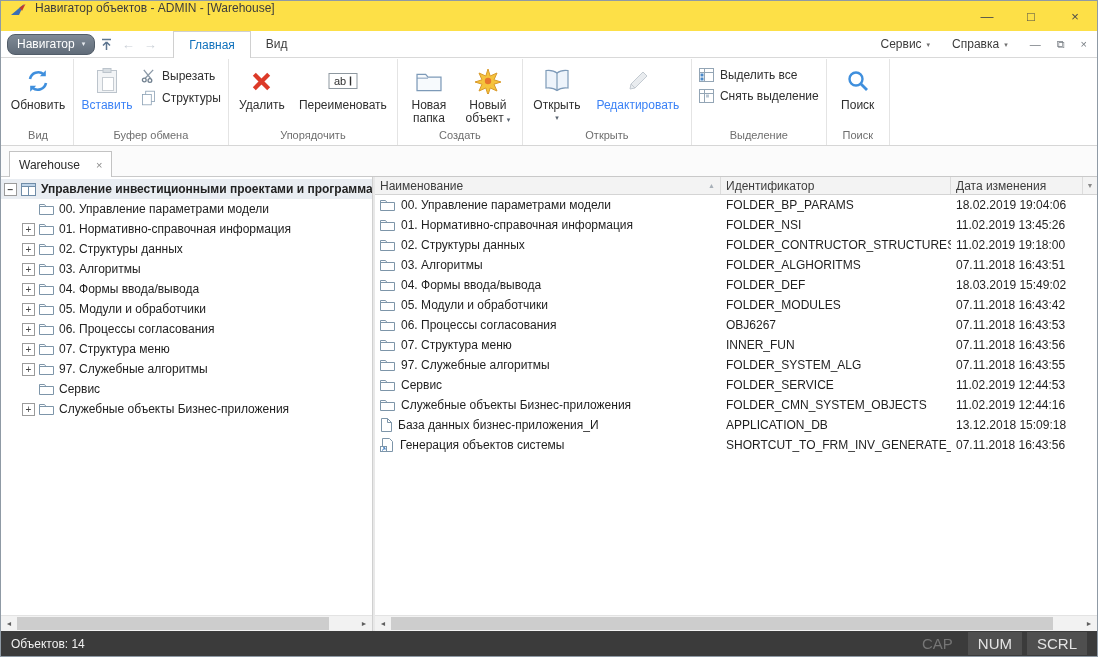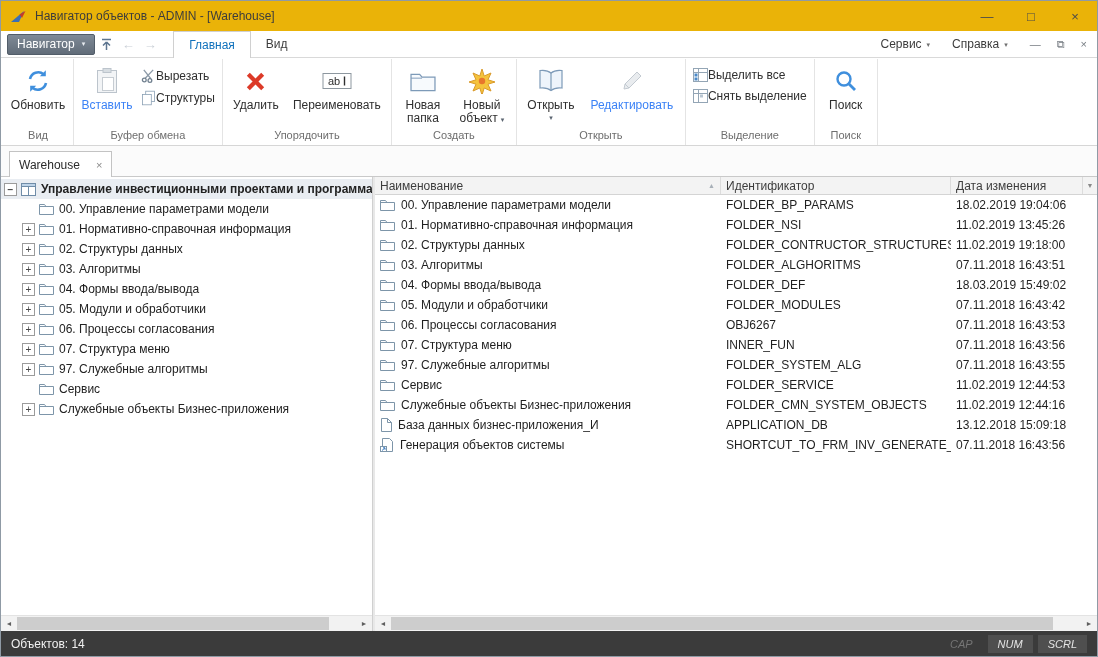--- a/index.html
+++ b/index.html
@@ -1,29 +1,29 @@
 <!DOCTYPE html>
 <html><head>
 <meta charset="utf-8">
 <style>
   * { margin:0; padding:0; box-sizing:border-box; }
   html,body { background:#cfd4d9; }
   body { font-family:"Liberation Sans", sans-serif; font-size:12px; color:#2b2b2b; }
   .window { width:1098px; height:657px; background:#fff; border:1px solid #8f9aa5; display:flex; flex-direction:column; overflow:hidden; position:relative; }
 
   
-  .titlebar { height:30px; display:flex; align-items:center; background:#eab308; flex:0 0 auto; }
+  .titlebar { height:30px; display:flex; background:#fde047; flex:0 0 auto; }
   .app-icon { width:17px; height:17px; margin-left:9px; flex:0 0 auto; }
   .title-text { margin-left:8px; color:#3c3c3c; }
   .win-controls { margin-left:auto; display:flex; height:100%; }
   .win-btn { width:44px; display:flex; align-items:center; justify-content:center; color:#4a4a4a; font-size:13px; cursor:default; }
 
   
   .tabrow { height:27px; display:flex; align-items:center; background:#fff; border-bottom:1px solid #d9d9d9; padding:0 6px; flex:0 0 auto; }
-  .nav-btn { height:21px; padding:0 9px; background:linear-gradient(#7f8a96,#616c79); border:1px solid #525d69; border-radius:2px; color:#fff; display:flex; align-items:center; gap:7px; }
+  .nav-btn { height:21px; padding:0 9px; background:linear-gradient(#7f8a96,#616c79); border:1px solid #525d69; border-radius:8px; color:#fff; display:flex; align-items:center; gap:7px; }
   .nav-btn .caret { font-size:7px; color:#e8ecf0; }
   .tool-ico { width:22px; height:21px; display:flex; align-items:center; justify-content:center; }
   .tool-arrow { font-size:13px; color:#c9cfd6; }
   .rtabs { display:flex; margin-left:12px; height:100%; align-items:flex-end; }
   .rtab { height:26px; padding:0 15px; display:flex; align-items:center; color:#3c3c3c; position:relative; }
   .rtab.active { background:#fff; border:1px solid #d0d0d0; border-bottom:none; color:#1071bc; margin-bottom:-1px; height:27px; z-index:2; }
   .tabrow-right { margin-left:auto; display:flex; align-items:center; gap:22px; }
   .menu-link { display:flex; align-items:center; gap:5px; color:#3c3c3c; }
   .menu-link .caret { font-size:7px; color:#707070; margin-top:2px; }
   .mdi-controls { display:flex; align-items:center; gap:16px; margin-right:4px; }
@@ -34,21 +34,21 @@
   .rgroup { display:flex; flex-direction:column; border-right:1px solid #e4e4e4; padding:0 3px; }
   .rgroup-content { flex:1; display:flex; align-items:flex-start; padding-top:2px; }
   .rgroup-label { text-align:center; color:#6e6e6e; font-size:11px; padding:0 8px 4px; white-space:nowrap; }
   .bigbtn { display:flex; flex-direction:column; align-items:center; padding:5px 3px 1px; border-radius:3px; }
   .bigbtn .bicon { height:30px; display:flex; align-items:center; justify-content:center; }
   .blabel { text-align:center; line-height:13px; margin-top:3px; color:#2f2f2f; }
   .bigbtn.disabled .blabel { color:#3b82f6; }
   .caret-inline { font-size:7px; color:#5a6470; margin-left:3px; }
   .caret-below { font-size:7px; color:#5a6470; margin-top:2px; line-height:7px; }
   .smallcol { display:flex; flex-direction:column; gap:7px; padding:7px 4px 0; }
-  .smallbtn { display:flex; align-items:center; white-space:nowrap; color:#2f2f2f; }
+  .smallbtn { display:flex; align-items:center; gap:6px; white-space:nowrap; color:#2f2f2f; }
 
   
   .docbar { height:31px; background:#fbfbfb; border-bottom:1px solid #c9c9c9; display:flex; align-items:flex-end; padding-left:8px; flex:0 0 auto; }
   .doctab { height:26px; background:#fff; border:1px solid #c3c3c3; border-bottom:none; display:flex; align-items:center; padding:0 9px; margin-bottom:-1px; position:relative; z-index:2; }
   .doctab .dt-close { margin-left:16px; color:#8a8a8a; font-size:11px; }
 
   
   .main { flex:1; display:flex; min-height:0; background:#fff; }
   .tree-panel { width:372px; flex:0 0 auto; display:flex; flex-direction:column; border-right:1px solid #d0d0d0; }
   .tree-content { flex:1; overflow:hidden; padding-top:2px; }
@@ -80,21 +80,21 @@
   .hscroll { height:16px; flex:0 0 auto; display:flex; background:#f2f2f2; border-top:1px solid #e3e3e3; }
   .hs-btn { width:16px; display:flex; align-items:center; justify-content:center; font-size:7px; color:#5f5f5f; }
   .hs-track { flex:1; position:relative; }
   .hs-thumb { position:absolute; top:1px; bottom:1px; left:0; background:#cdcdcd; }
   .tree-thumb { width:92%; }
   .grid-thumb { width:96%; }
 
   
   .statusbar { height:25px; background:#3b3b3b; display:flex; align-items:center; padding:0 10px; color:#f0f0f0; flex:0 0 auto; }
   .sb-right { margin-left:auto; display:flex; align-items:center; gap:5px; }
-  .ind { font-size:11px; padding:3px 10px; color:#757575;font-style:italic; }
+  .ind { font-size:15px; padding:3px 10px; color:#757575; }
   .ind.active { background:#4f4f4f; color:#e4e4e4; }
 </style>
 </head>
 <body>
 
 <div class="window">
 
   <div class="titlebar">
     <svg class="app-icon" viewBox="0 0 17 17">
       <path d="M1 14L14 3l-5 11z" fill="#3a6fb5"></path>

